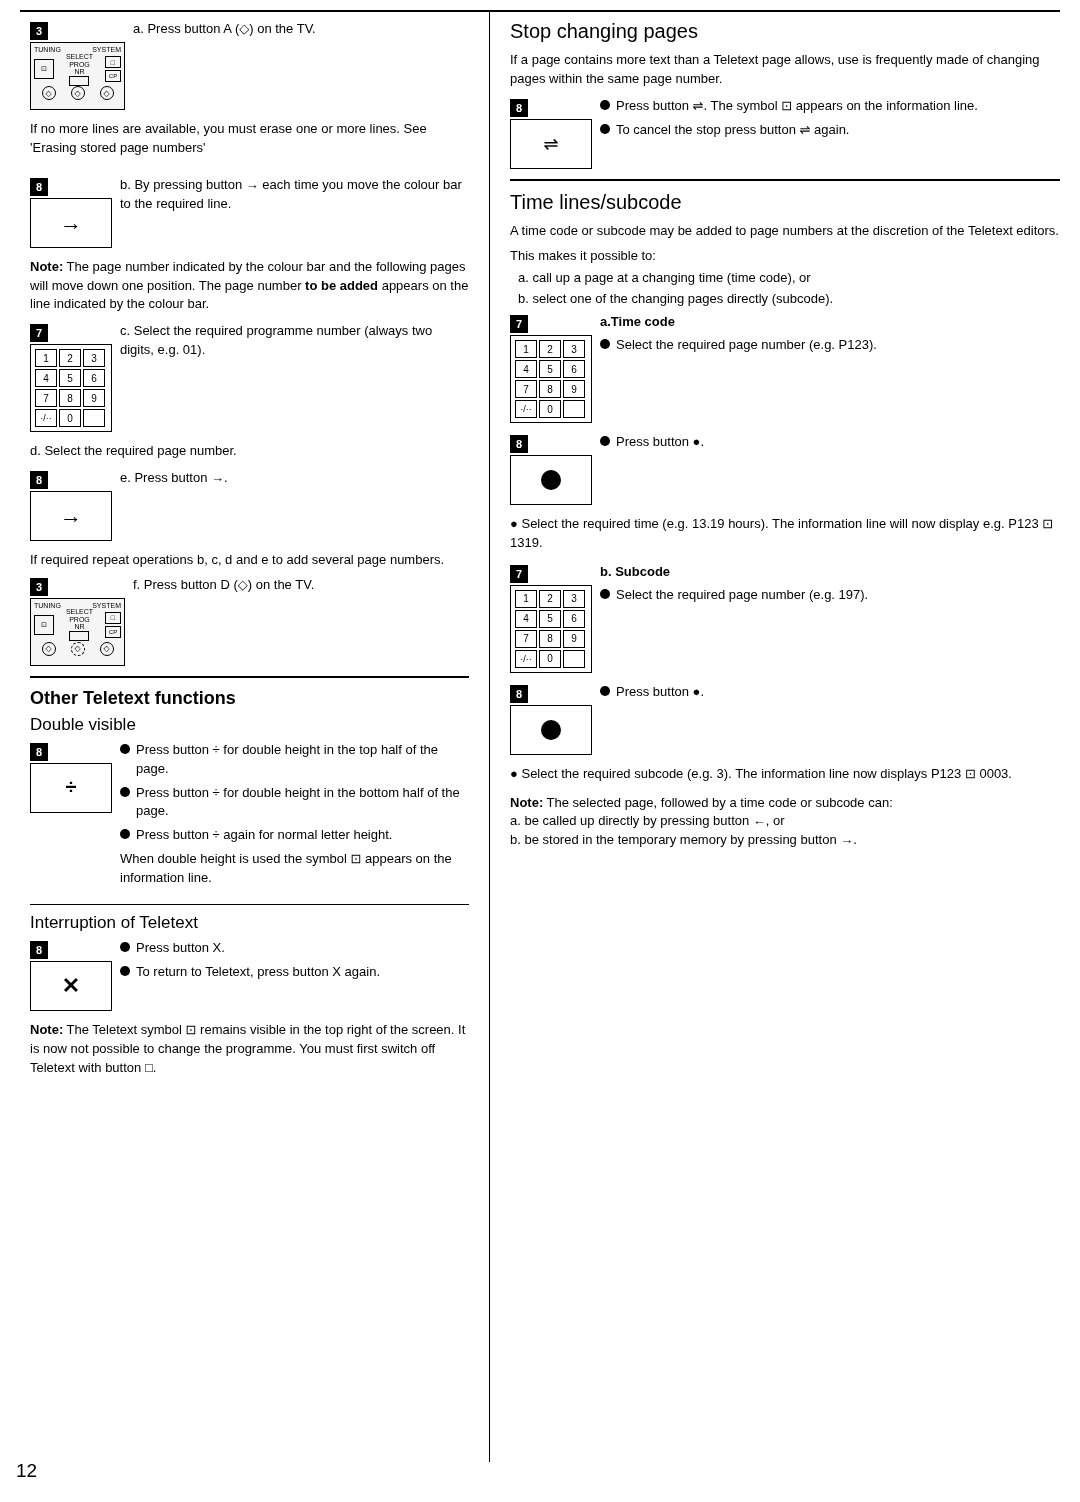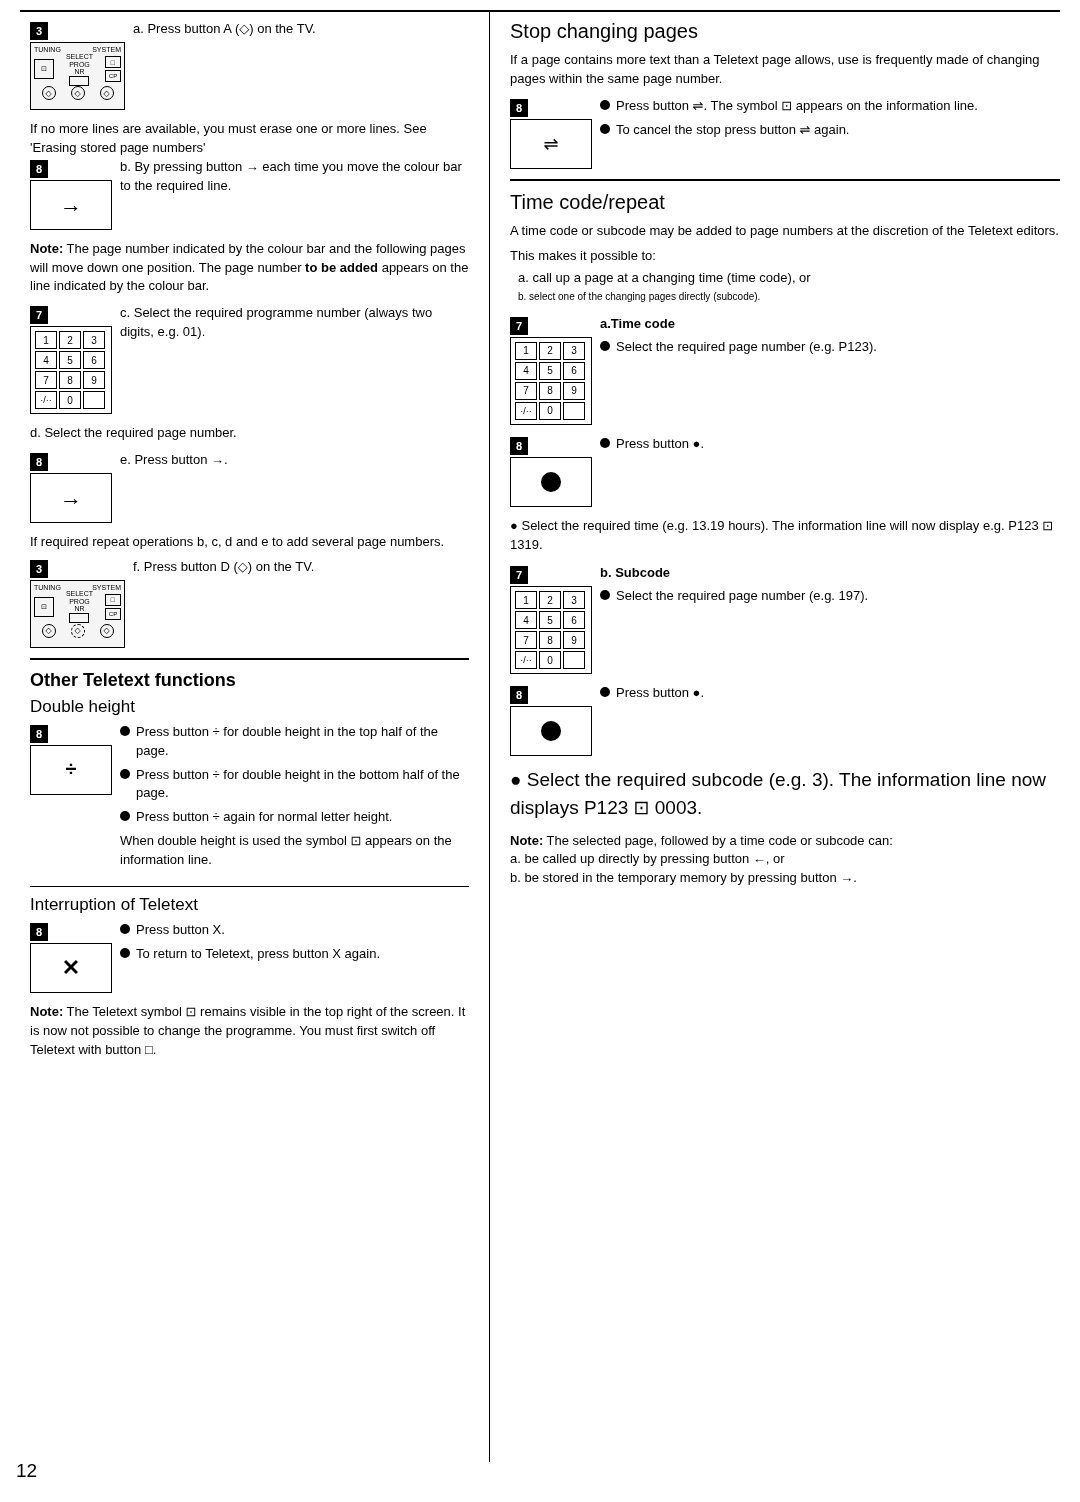--- a/index.html
+++ b/index.html
@@ -159,21 +159,21 @@
                 <div style="width:14px;height:14px;border-radius:50%;border:1px solid #000;display:flex;align-items:center;justify-content:center;font-size:8px;">◇</div>
               </div>
             </div>
           </div>
         </div>
         <div class="device-text">
           <p>a. Press button A (◇) on the TV.</p>
         </div>
       </div>
 
-      <p style="margin-bottom:0;font-size:13px;line-height:1.45;">If no more lines are available, you must erase one or more lines. See 'Erasing stored page numbers'</p>
+      <p style="margin-bottom:18px;font-size:13px;line-height:1.45;">If no more lines are available, you must erase one or more lines. See 'Erasing stored page numbers'</p>
 
       <div class="device-row">
         <div style="display:flex;flex-direction:column;align-items:flex-start;margin-right:8px;">
           <div class="device-badge">8</div>
           <div style="width:82px;height:50px;border:1.5px solid #000;background:#fff;display:flex;align-items:center;justify-content:center;margin-top:2px;">
             <span style="font-size:22px;">→</span>
           </div>
         </div>
         <div class="device-text">
           <p>b. By pressing button → each time you move the colour bar to the required line.</p>
@@ -255,21 +255,21 @@
         </div>
         <div class="device-text">
           <p>f. Press button D (◇) on the TV.</p>
         </div>
       </div>
 
       <div class="horizontal-divider"></div>
 
       <h2 class="section-title-bold">Other Teletext functions</h2>
 
-      <h3 class="subsection-title">Double height</h3>
+      <h3 class="subsection-title">Double visible</h3>
 
       <div class="device-row">
         <div style="display:flex;flex-direction:column;align-items:flex-start;margin-right:8px;">
           <div class="device-badge">8</div>
           <div style="width:82px;height:50px;border:1.5px solid #000;background:#fff;display:flex;align-items:center;justify-content:center;margin-top:2px;">
             <span style="font-size:20px;font-weight:bold;">÷</span>
           </div>
         </div>
         <div class="device-text">
           <div class="bullet-item">
@@ -335,27 +335,27 @@
           </div>
           <div class="bullet-item">
             <div class="bullet"></div>
             <span>To cancel the stop press button ⇌ again.</span>
           </div>
         </div>
       </div>
 
       <div class="horizontal-divider"></div>
 
-      <h2 class="section-title">Time code/repeat</h2>
+      <h2 class="section-title">Time lines/subcode</h2>
 
       <p style="margin-bottom:6px;font-size:13px;line-height:1.45;">A time code or subcode may be added to page numbers at the discretion of the Teletext editors.</p>
 
       <p style="margin-bottom:4px;font-size:13px;">This makes it possible to:</p>
       <p style="margin-bottom:2px;font-size:13px;margin-left:8px;">a. call up a page at a changing time (time code), or</p>
-      <p style="margin-bottom:10px;font-size:10px;margin-left:8px;">b. select one of the changing pages directly (subcode).</p>
+      <p style="margin-bottom:4px;font-size:13px;margin-left:8px;">b. select one of the changing pages directly (subcode).</p>
 
       <div class="device-row">
         <div style="display:flex;flex-direction:column;align-items:flex-start;margin-right:8px;">
           <div class="device-badge">7</div>
           <div style="width:82px;height:88px;border:1.5px solid #000;background:#fff;padding:4px;margin-top:2px;">
             <div style="display:grid;grid-template-columns:repeat(3,22px);grid-template-rows:repeat(4,18px);gap:2px;">
               <div style="border:1px solid #000;display:flex;align-items:center;justify-content:center;font-size:10px;">1</div>
               <div style="border:1px solid #000;display:flex;align-items:center;justify-content:center;font-size:10px;">2</div>
               <div style="border:1px solid #000;display:flex;align-items:center;justify-content:center;font-size:10px;">3</div>
               <div style="border:1px solid #000;display:flex;align-items:center;justify-content:center;font-size:10px;">4</div>
@@ -433,21 +433,21 @@
           </div>
         </div>
         <div class="device-text">
           <div class="bullet-item">
             <div class="bullet"></div>
             <span>Press button ●.</span>
           </div>
         </div>
       </div>
 
-      <p style="margin-bottom:10px;font-size:19px;line-height:1.45;">● Select the required subcode (e.g. 3). The information line now displays P123 ⊡ 0003.</p>
+      <p style="margin-bottom:10px;font-size:13px;line-height:1.45;">● Select the required subcode (e.g. 3). The information line now displays P123 ⊡ 0003.</p>
 
       <p style="font-size:13px;line-height:1.45;"><strong>Note:</strong> The selected page, followed by a time code or subcode can:<br>
       a. be called up directly by pressing button ←, or<br>
       b. be stored in the temporary memory by pressing button →.</p>
 
     </div>
 
   </div>
 
   <div style="position:relative;height:30px;">

